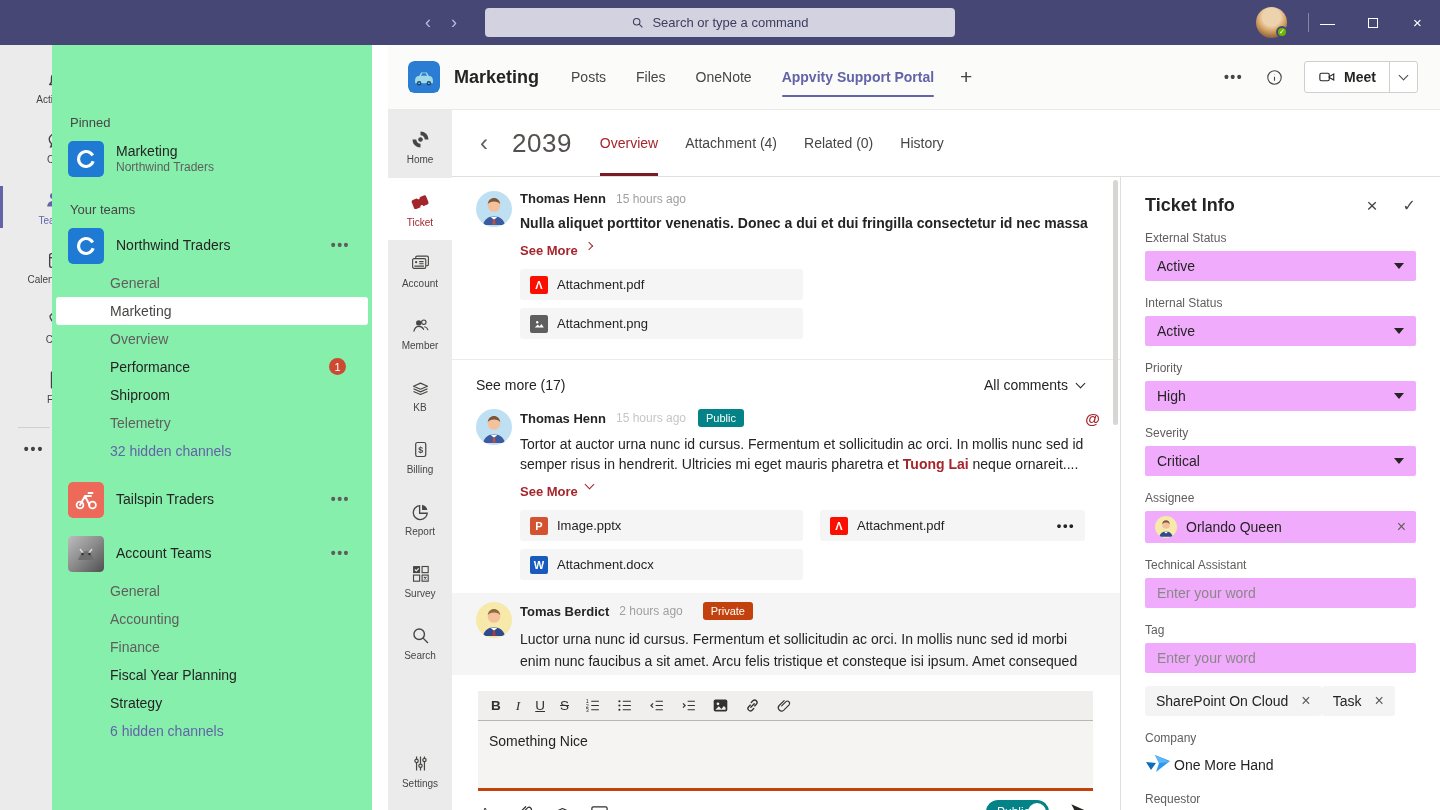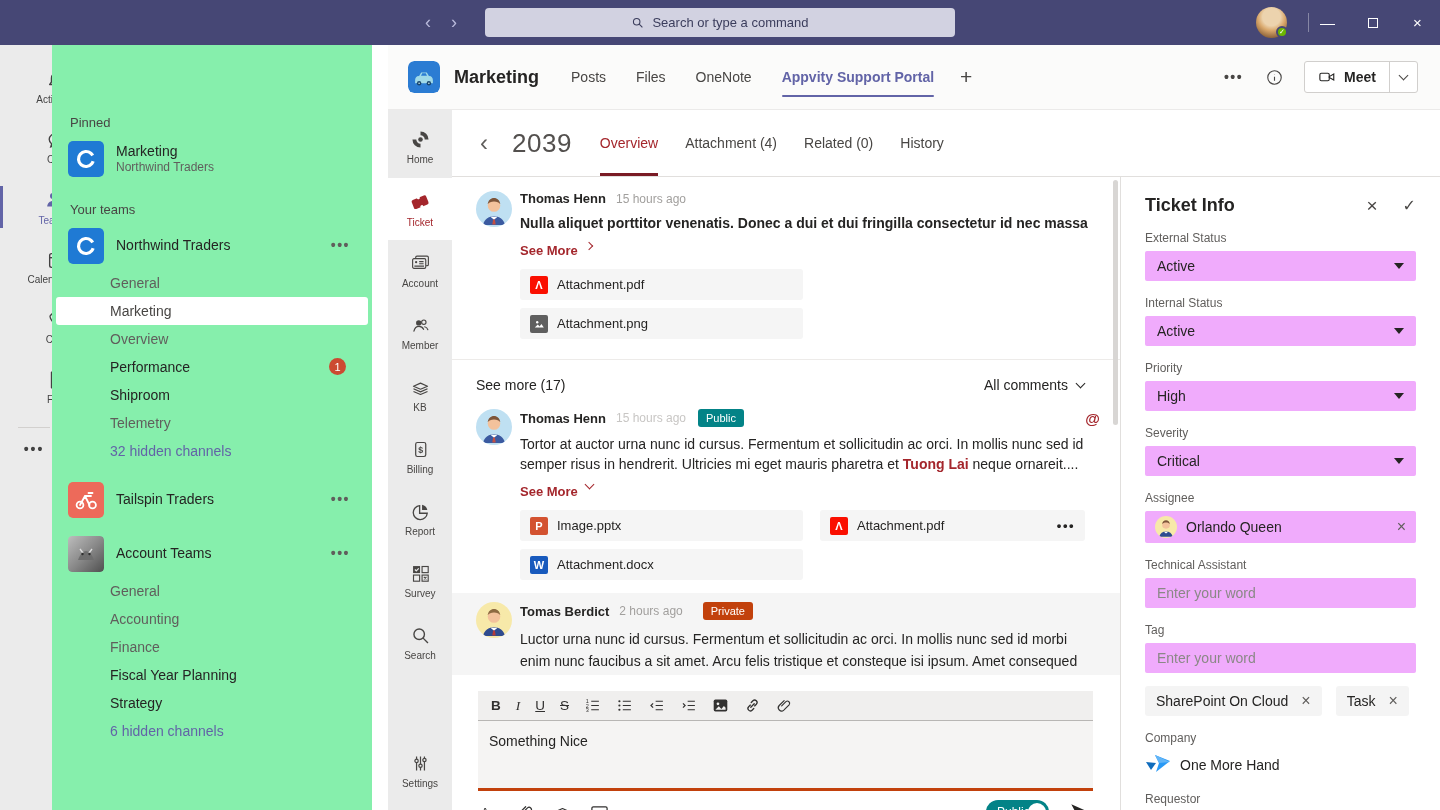--- a/index.html
+++ b/index.html
@@ -120,23 +120,23 @@
 .fld{margin-top:15px}
 .fld>label{display:block;font-size:12px;color:#605e5c;margin-bottom:6px}
 .ctrl{height:30px;background:#f0abfc;border-radius:2px;display:flex;align-items:center;padding:0 12px;font-size:14px;color:#252423;cursor:pointer}
 .ctrl.tall{height:32px;padding:0 10px}
 .tri{width:0;height:0;border-left:5px solid transparent;border-right:5px solid transparent;border-top:6px solid #252423;margin-left:auto}
 .ctrl input{border:0;background:transparent;outline:none;font:inherit;width:100%;color:#252423}
 .ctrl input::placeholder{color:#8a8886}
 .x-gray{color:#605e5c;font-size:16px;cursor:pointer;line-height:1}
 .ctrl .x-gray{margin-left:auto}
 .a-name{margin-left:9px}
-.tag-chips{display:flex;gap:14px;margin-top:13px}
+.tag-chips{display:flex;margin-top:13px}
 .tchip{height:30px;background:#f4f4f4;border-radius:3px;display:flex;align-items:center;gap:13px;padding:0 11px;font-size:14px}
-.company-row{display:flex;align-items:center;gap:9px;margin-top:8px;font-size:14px}
+.company-row{display:flex;align-items:center;gap:3px;margin-top:8px;font-size:14px}
 </style>
 </head>
 <body>
 
 <div class="topbar">
   <div class="nav-arrows">
     <span>‹</span>
     <span>›</span>
   </div>
   <div class="searchbox">

